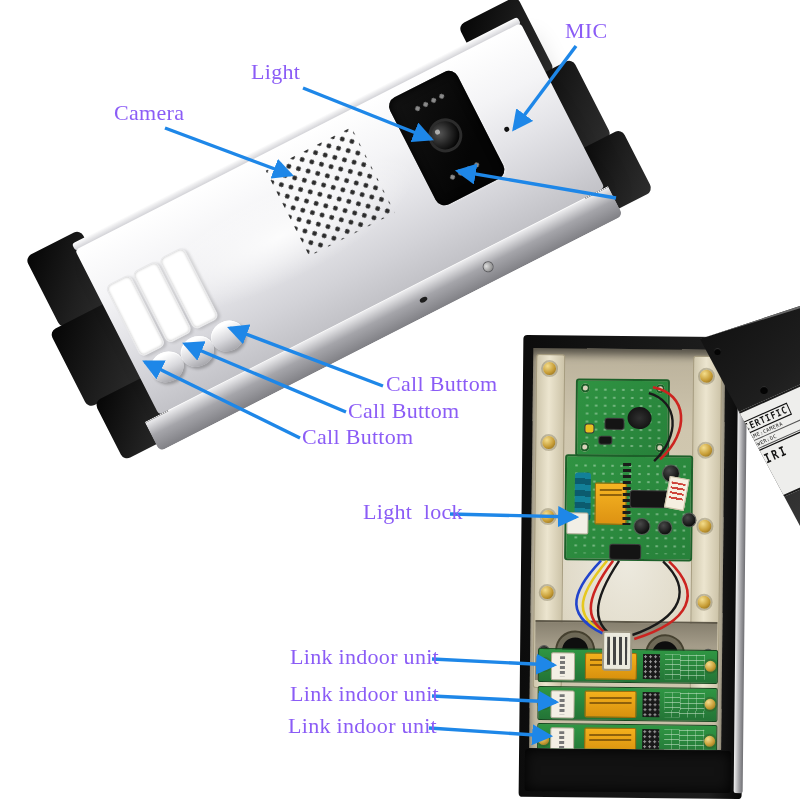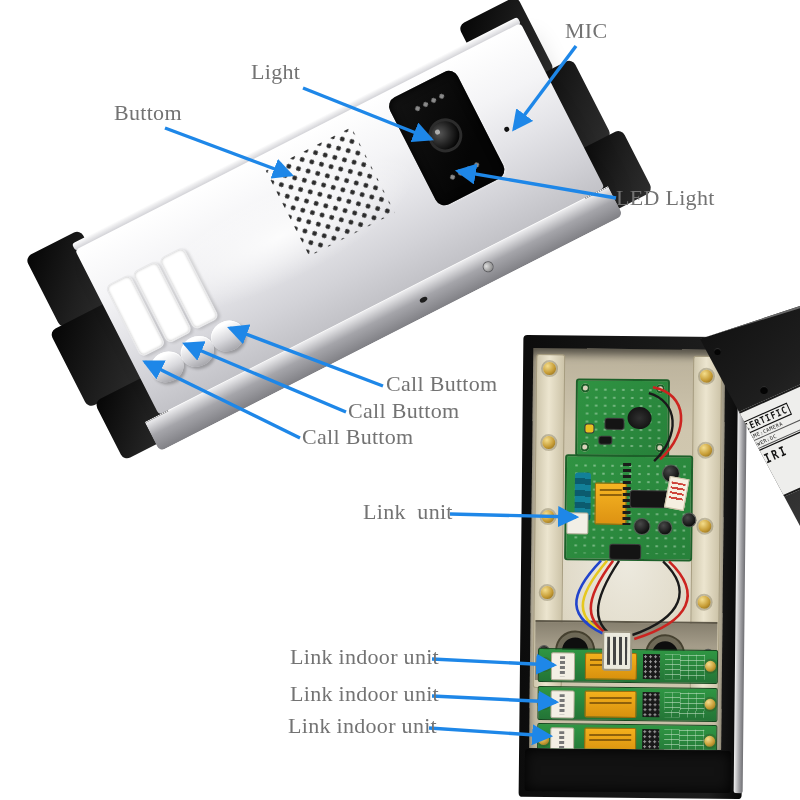--- a/index.html
+++ b/index.html
@@ -1,20 +1,20 @@
 <!DOCTYPE html>
 <html><head>
 <meta charset="utf-8">
 <style>
   html,body{margin:0;padding:0;background:#fff;}
   #stage{position:relative;width:800px;height:800px;background:#ffffff;overflow:hidden;
          font-family:"Liberation Serif",serif;}
 
   
-  .lab{position:absolute;font-size:22px;color:#737373;letter-spacing:.3px;z-index:40;}
+  .lab{position:absolute;font-size:22px;color:#8b5cf6;letter-spacing:.3px;z-index:40;}
   #lab-speaker{left:114px;top:100px}
   #lab-camera{left:251px;top:59px}
   #lab-mic{left:565px;top:18px}
   #lab-led{left:616px;top:185px}
   #lab-call1{left:386px;top:371px}
   #lab-call2{left:348px;top:398px}
   #lab-call3{left:302px;top:424px}
   #lab-lock{left:363px;top:499px;white-space:pre}
   #lab-ind1{left:290px;top:644px}
   #lab-ind2{left:290px;top:681px}
@@ -301,25 +301,24 @@
       <line x1="383" y1="386" x2="230" y2="328" marker-end="url(#ah)"></line>
       <line x1="346" y1="412" x2="185" y2="344" marker-end="url(#ah)"></line>
       <line x1="300" y1="438" x2="145" y2="362" marker-end="url(#ah)"></line>
       <line x1="450" y1="514" x2="576" y2="517" marker-end="url(#ah)"></line>
       <line x1="432" y1="659" x2="554" y2="665" marker-end="url(#ah)"></line>
       <line x1="432" y1="696" x2="556" y2="702" marker-end="url(#ah)"></line>
       <line x1="429" y1="728" x2="550" y2="736" marker-end="url(#ah)"></line>
     </g>
   </svg>
 
-  <div class="lab" id="lab-speaker">Buttom</div>
+  <div class="lab" id="lab-speaker">Camera</div>
   <div class="lab" id="lab-camera">Light</div>
   <div class="lab" id="lab-mic">MIC</div>
-  <div class="lab" id="lab-led">LED Light</div>
   <div class="lab" id="lab-call1">Call Buttom</div>
   <div class="lab" id="lab-call2">Call Buttom</div>
   <div class="lab" id="lab-call3">Call Buttom</div>
-  <div class="lab" id="lab-lock">Link  unit</div>
+  <div class="lab" id="lab-lock">Light  lock</div>
   <div class="lab" id="lab-ind1">Link indoor unit</div>
   <div class="lab" id="lab-ind2">Link indoor unit</div>
   <div class="lab" id="lab-ind3">Link indoor unit</div>
 
 </div>
 
 </body></html>

